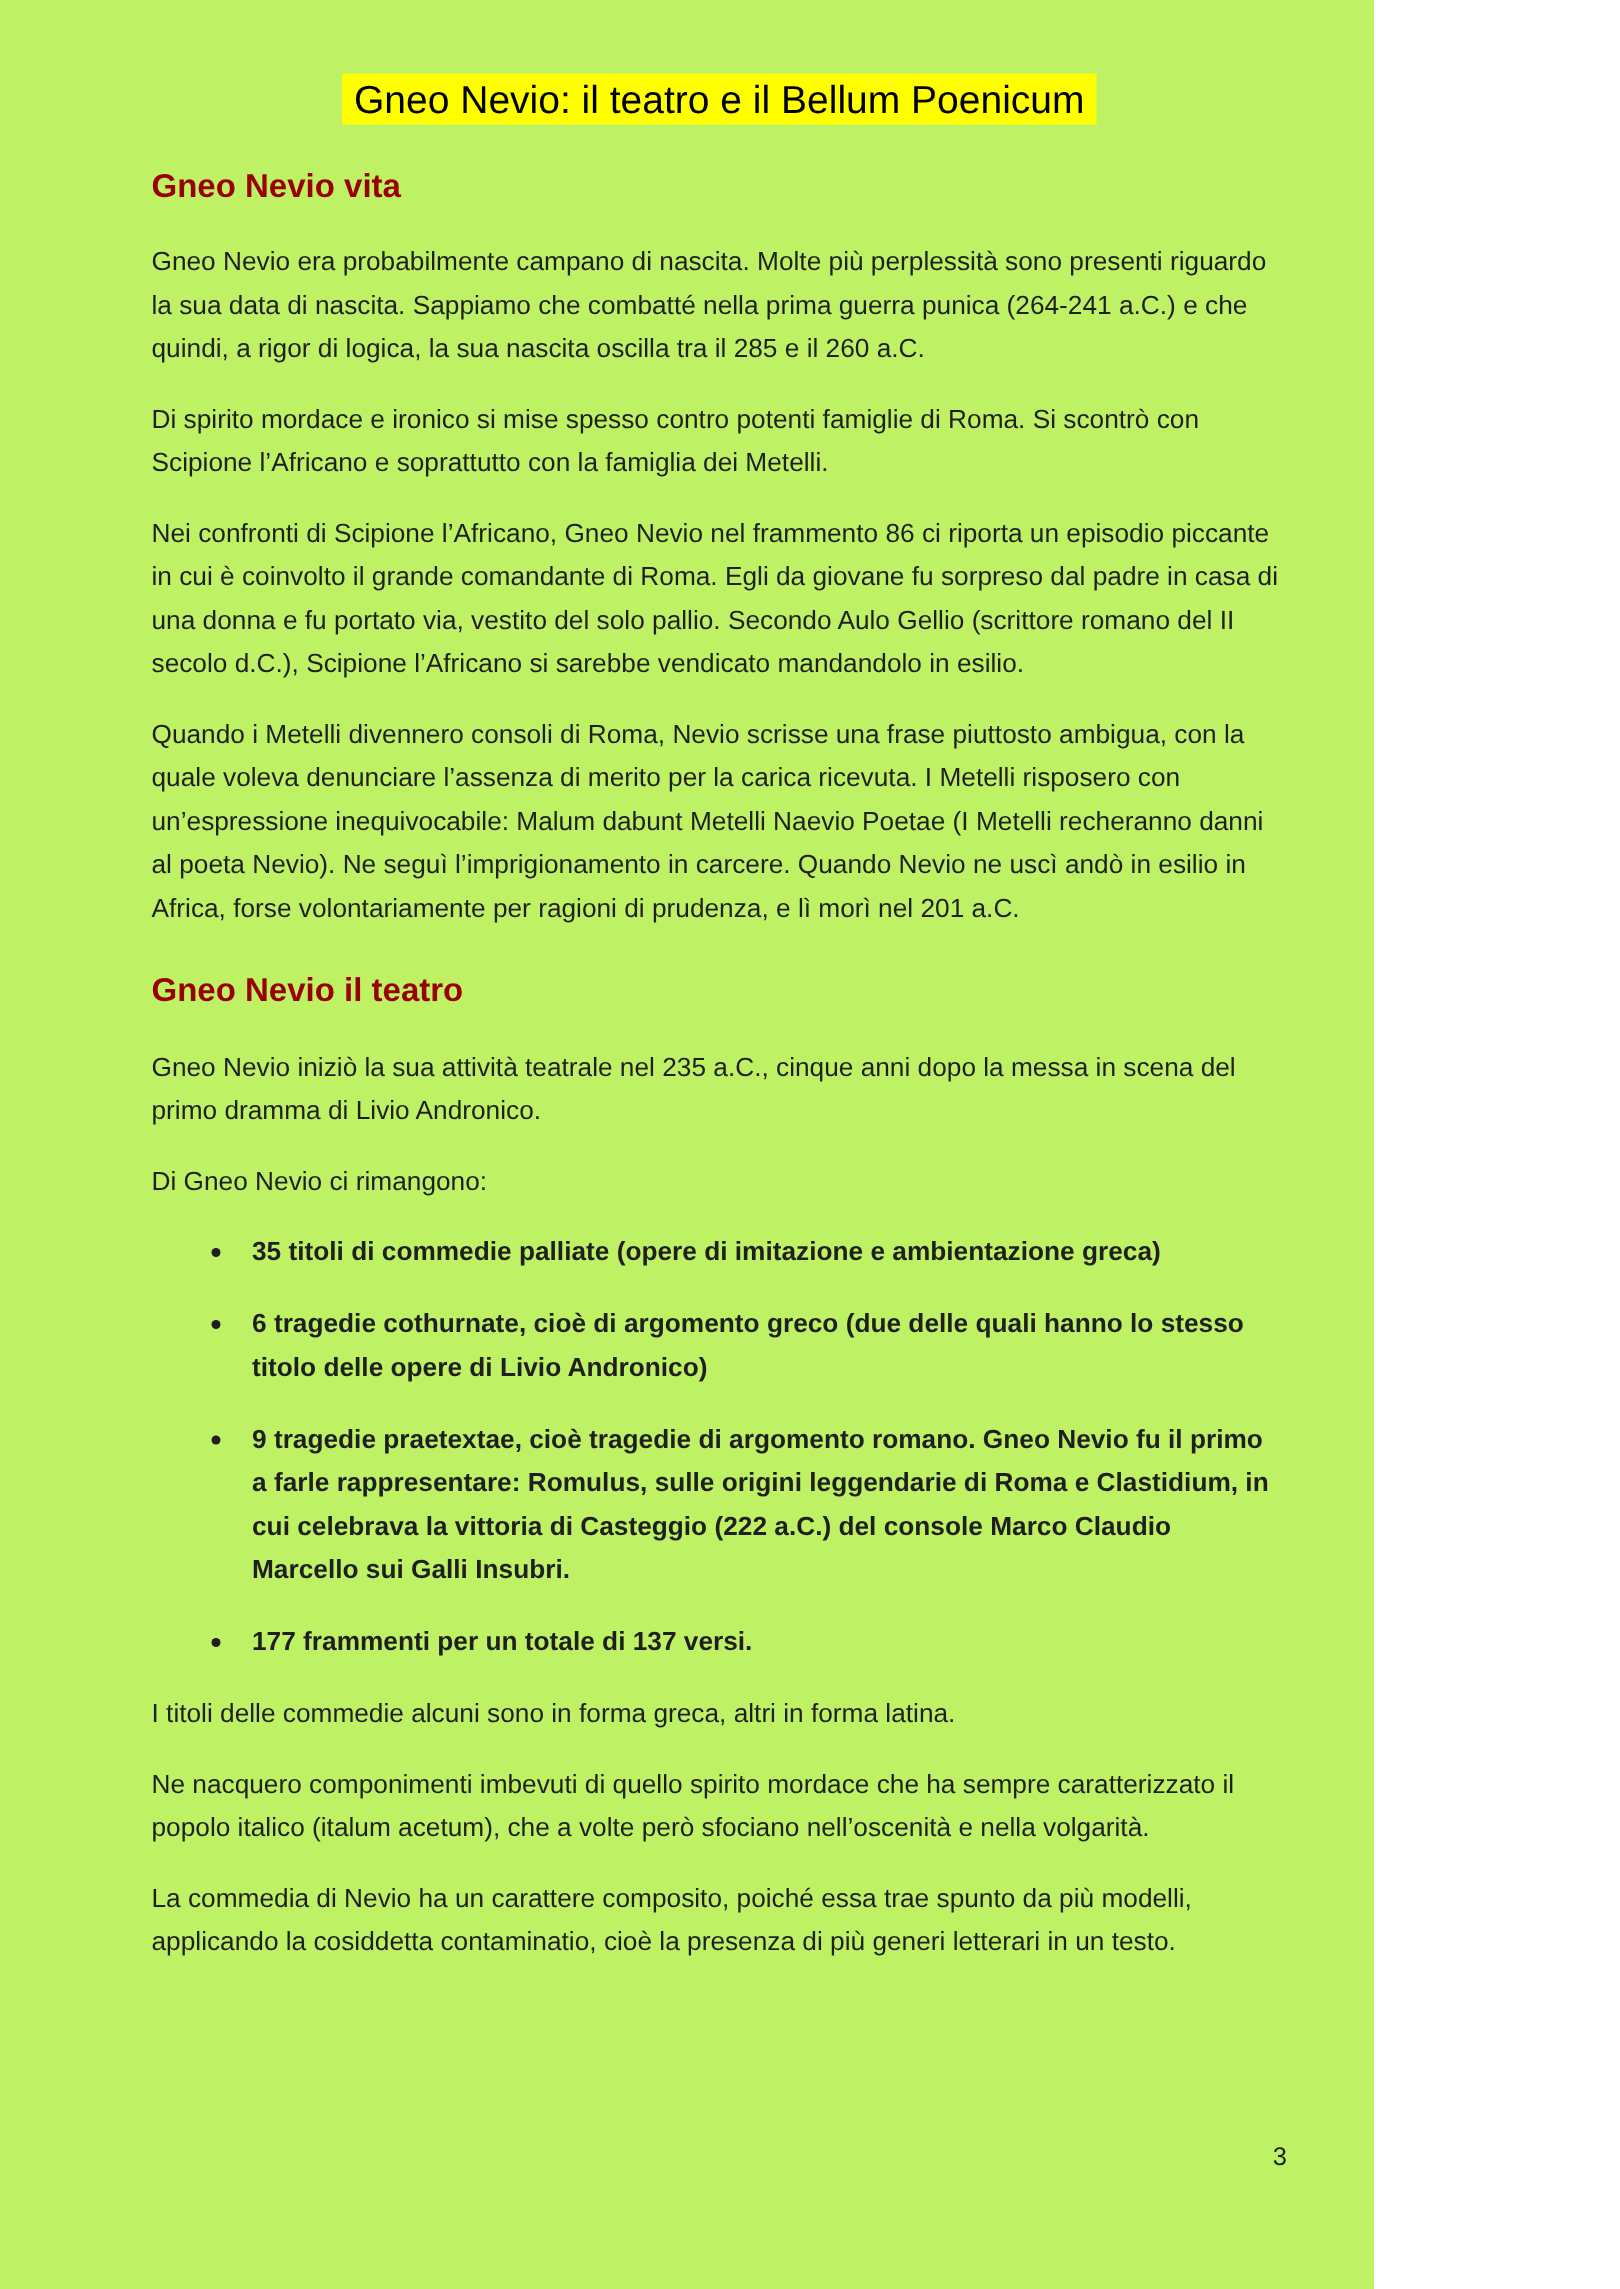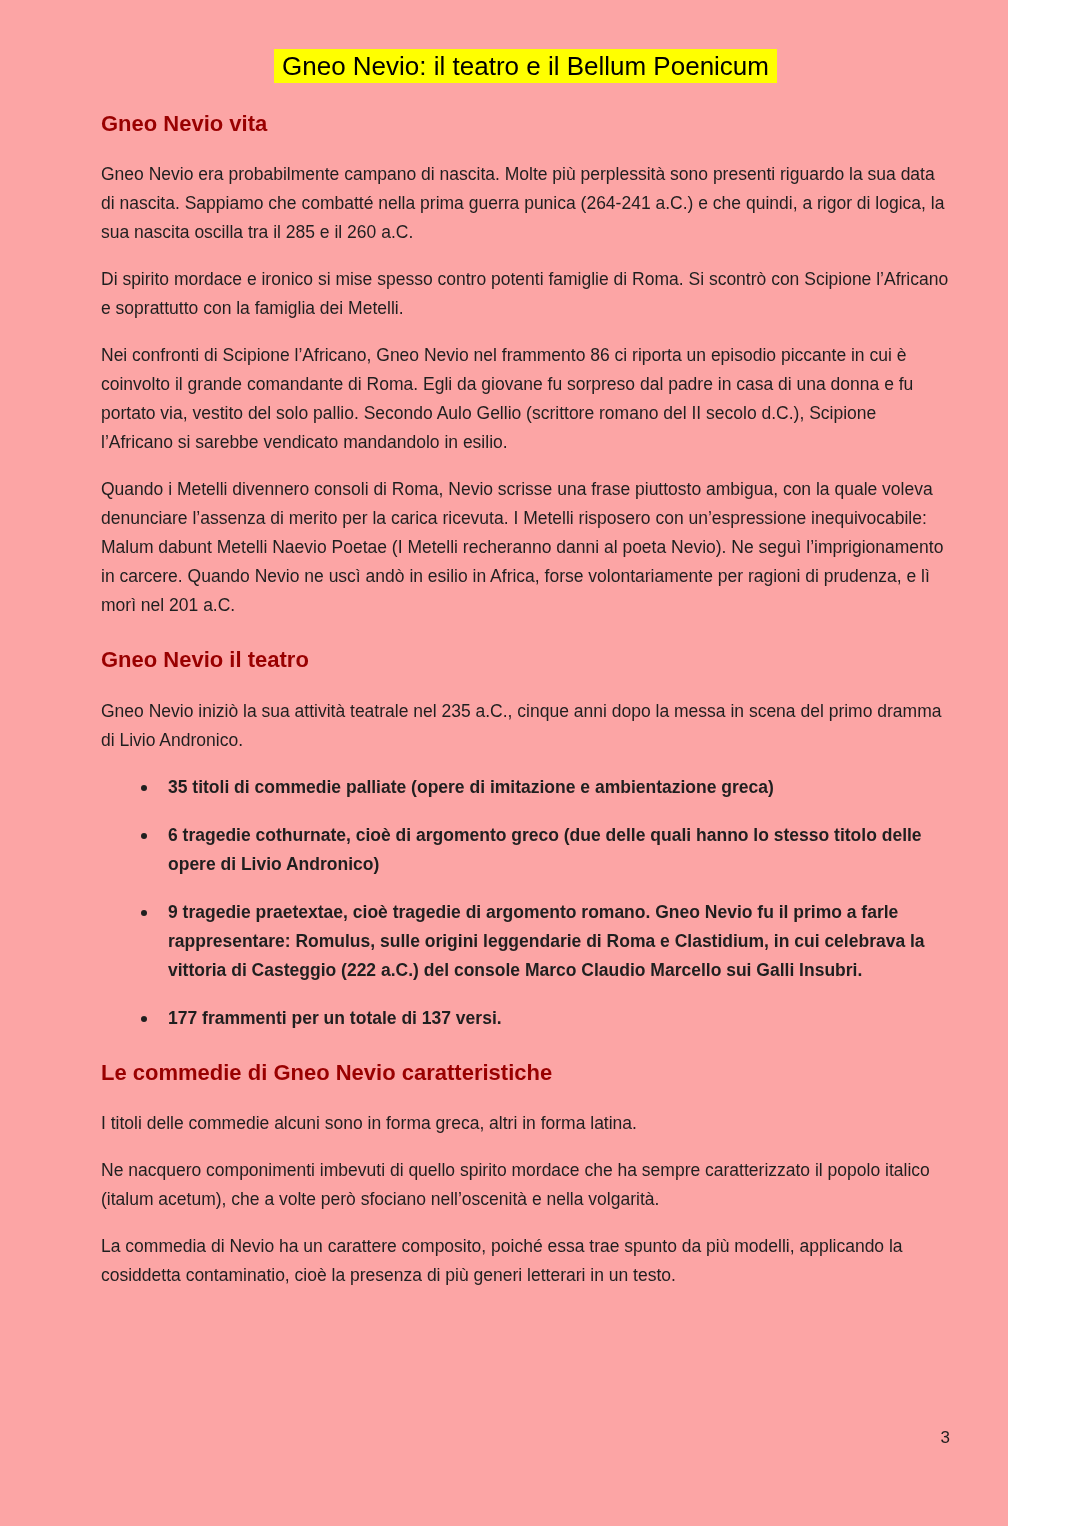--- a/index.html
+++ b/index.html
@@ -1,20 +1,20 @@
 <!DOCTYPE html>
 <html><head>
 <meta charset="utf-8">
 <style>
   html, body { margin: 0; padding: 0; background: #ffffff; }
   .page {
     position: relative;
-    width: 1008px;
+    width: 916px;
     height: 1526px;
-    background: #fca5a5;
+    background: #bef264;
     box-sizing: border-box;
     padding: 50px 58px 0 101px;
     font-family: "Liberation Sans", sans-serif;
     color: #1f1f1f;
     overflow: hidden;
   }
   .doc-title {
     text-align: center;
     margin: 0 0 24px 0;
     font-size: 26px;
@@ -77,27 +77,27 @@
   <h1 class="doc-title"><span class="hl">Gneo Nevio: il teatro e il Bellum Poenicum</span></h1>
 
   <h2 class="section-heading">Gneo Nevio vita</h2>
   <p class="body">Gneo Nevio era probabilmente campano di nascita. Molte più perplessità sono presenti riguardo la sua data di nascita. Sappiamo che combatté nella prima guerra punica (264-241 a.C.) e che quindi, a rigor di logica, la sua nascita oscilla tra il 285 e il 260 a.C.</p>
   <p class="body">Di spirito mordace e ironico si mise spesso contro potenti famiglie di Roma. Si scontrò con Scipione l’Africano e soprattutto con la famiglia dei Metelli.</p>
   <p class="body">Nei confronti di Scipione l’Africano, Gneo Nevio nel frammento 86 ci riporta un episodio piccante in cui è coinvolto il grande comandante di Roma. Egli da giovane fu sorpreso dal padre in casa di una donna e fu portato via, vestito del solo pallio. Secondo Aulo Gellio (scrittore romano del II secolo d.C.), Scipione l’Africano si sarebbe vendicato mandandolo in esilio.</p>
   <p class="body">Quando i Metelli divennero consoli di Roma, Nevio scrisse una frase piuttosto ambigua, con la quale voleva denunciare l’assenza di merito per la carica ricevuta. I Metelli risposero con un’espressione inequivocabile: Malum dabunt Metelli Naevio Poetae (I Metelli recheranno danni al poeta Nevio). Ne seguì l’imprigionamento in carcere. Quando Nevio ne uscì andò in esilio in Africa, forse volontariamente per ragioni di prudenza, e lì morì nel 201 a.C.</p>
 
   <h2 class="section-heading">Gneo Nevio il teatro</h2>
   <p class="body">Gneo Nevio iniziò la sua attività teatrale nel 235 a.C., cinque anni dopo la messa in scena del primo dramma di Livio Andronico.</p>
+  <p class="body">Di Gneo Nevio ci rimangono:</p>
   <ul class="bullets">
     <li>35 titoli di commedie palliate (opere di imitazione e ambientazione greca)</li>
     <li>6 tragedie cothurnate, cioè di argomento greco (due delle quali hanno lo stesso titolo delle opere di Livio Andronico)</li>
     <li>9 tragedie praetextae, cioè tragedie di argomento romano. Gneo Nevio fu il primo a farle rappresentare: Romulus, sulle origini leggendarie di Roma e Clastidium, in cui celebrava la vittoria di Casteggio (222 a.C.) del console Marco Claudio Marcello sui Galli Insubri.</li>
     <li>177 frammenti per un totale di 137 versi.</li>
   </ul>
 
-  <h2 class="section-heading">Le commedie di Gneo Nevio caratteristiche</h2>
   <p class="body">I titoli delle commedie alcuni sono in forma greca, altri in forma latina.</p>
   <p class="body">Ne nacquero componimenti imbevuti di quello spirito mordace che ha sempre caratterizzato il popolo italico (italum acetum), che a volte però sfociano nell’oscenità e nella volgarità.</p>
   <p class="body">La commedia di Nevio ha un carattere composito, poiché essa trae spunto da più modelli, applicando la cosiddetta contaminatio, cioè la presenza di più generi letterari in un testo.</p>
 
   <div class="page-number">3</div>
 
 </div>
 
 </body></html>

